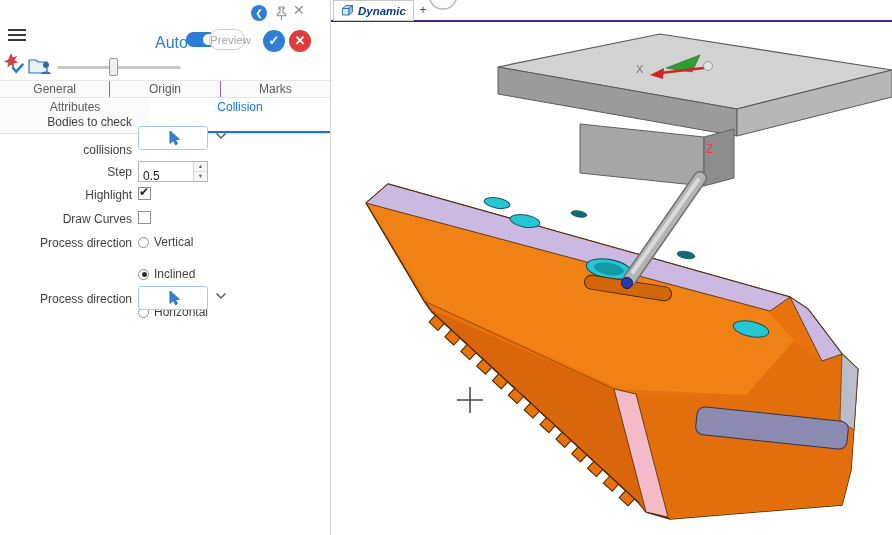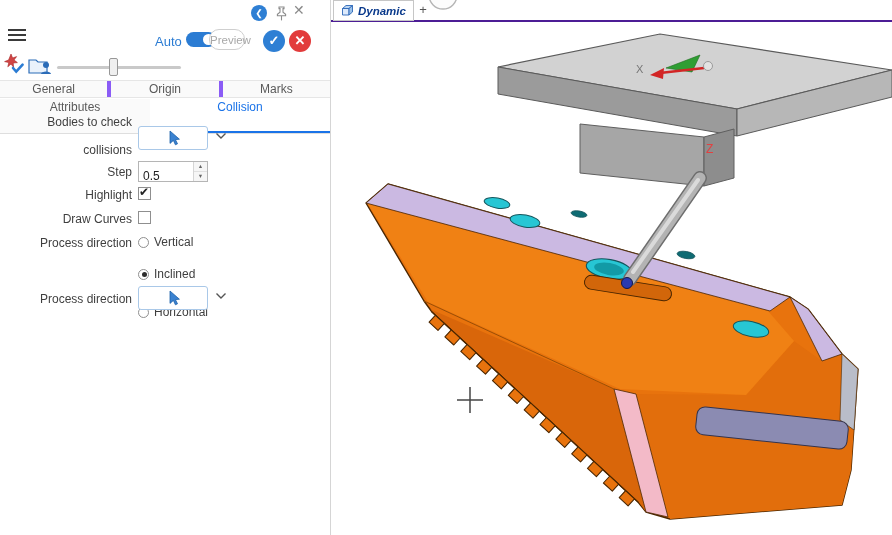--- a/index.html
+++ b/index.html
@@ -10,41 +10,41 @@
   
   [data-name="define-electrode-panel"]{position:absolute;left:0;top:0;width:330px;height:535px;background:#fff;}
   [data-name="panel-title"]{position:absolute;left:8px;top:1px;font-size:15.5px;color:#3a3a3a;}
   [data-name="collapse-panel-button"]{position:absolute;left:251px;top:5px;width:16px;height:16px;border-radius:50%;
       background:#2e7fd4;color:#fff;font-size:9px;line-height:16px;text-align:center;cursor:pointer;}
   [data-name="pin-icon"]{position:absolute;left:275px;top:6px;}
   [data-name="close-icon"]{position:absolute;left:293px;top:2px;font-size:14px;color:#8a8a8a;cursor:pointer;}
 
   [data-name="menu-icon"]{position:absolute;left:8px;top:29px;width:18px;height:13px;cursor:pointer;}
   [data-name="menu-icon"] i{display:block;height:2px;background:#3a3a3a;margin-bottom:3px;}
-  [data-name="auto-label"]{position:absolute;left:155px;top:34px;font-size:13px;color:#2b7cd3;}
+  [data-name="auto-label"]{position:absolute;left:155px;top:34px;font-size:16px;color:#2b7cd3;}
   [data-name="auto-toggle"]{position:absolute;left:186px;top:32px;width:30px;height:15px;border-radius:8px;background:#2b7cd3;cursor:pointer;}
   [data-name="auto-toggle"] .knob{position:absolute;right:2px;top:2px;width:11px;height:11px;border-radius:50%;background:#fff;}
   [data-name="preview-button"]{position:absolute;left:209px;top:29px;width:36px;height:21px;border:1px solid #cfcfcf;
       border-radius:10px;background:#fff;color:#a8a8a8;font-size:11.5px;font-family:inherit;cursor:pointer;}
   .cmd-circle{position:absolute;width:22px;height:22px;border-radius:50%;color:#fff;font-size:13px;font-weight:bold;
       text-align:center;line-height:22px;cursor:pointer;}
   [data-name="confirm-button"]{left:263px;top:30px;background:#2e7fd4;}
   [data-name="cancel-button"]{left:289px;top:30px;background:#e23b3b;}
 
   [data-name="electrode-check-icon"]{position:absolute;left:3px;top:53px;}
   [data-name="electrode-library-icon"]{position:absolute;left:28px;top:56px;}
   [data-name="transparency-slider"]{position:absolute;left:57px;top:58px;width:124px;height:18px;cursor:pointer;}
   [data-name="transparency-slider"] .track{position:absolute;left:0;top:8px;width:124px;height:3px;background:#c9c9c9;border-radius:2px;}
   [data-name="transparency-slider"] .handle{position:absolute;left:52px;top:0;width:9px;height:18px;background:#efefef;
       border:1px solid #979797;border-radius:2px;}
 
   .tabs-row1{position:absolute;left:0;top:80px;width:330px;height:18px;display:flex;background:#fafafa;
       border-top:1px solid #e6e6e6;border-bottom:1px solid #e6e6e6;}
   .tabs-row1 .tab-cell{flex:1;text-align:center;font-size:12px;line-height:17px;color:#5a5a5a;
-      border-right:4px solid #8b5cf6;cursor:pointer;}
+      border-right:1px solid #8b5cf6;cursor:pointer;}
   .tabs-row1 .tab-cell:last-child{border-right:none;}
   .tabs-row2{position:absolute;left:0;top:99px;width:330px;height:35px;display:flex;background:#fafafa;border-bottom:1px solid #dedede;}
   .tabs-row2 .tab-cell{text-align:center;font-size:12px;line-height:17px;color:#5a5a5a;cursor:pointer;}
   .tabs-row2 .tab-cell.w1{width:150px;}
   .tabs-row2 .tab-cell.w2{width:180px;}
   .tabs-row2 .tab-cell.active{color:#1a73e8;background:#fff;border-bottom:2px solid #1a73e8;}
 
   .form-label{position:absolute;left:0;width:132px;text-align:right;font-size:12px;color:#3f3f3f;}
   [data-name="bodies-label-line1"]{top:115px;}
   [data-name="bodies-label-line2"]{top:143px;}

